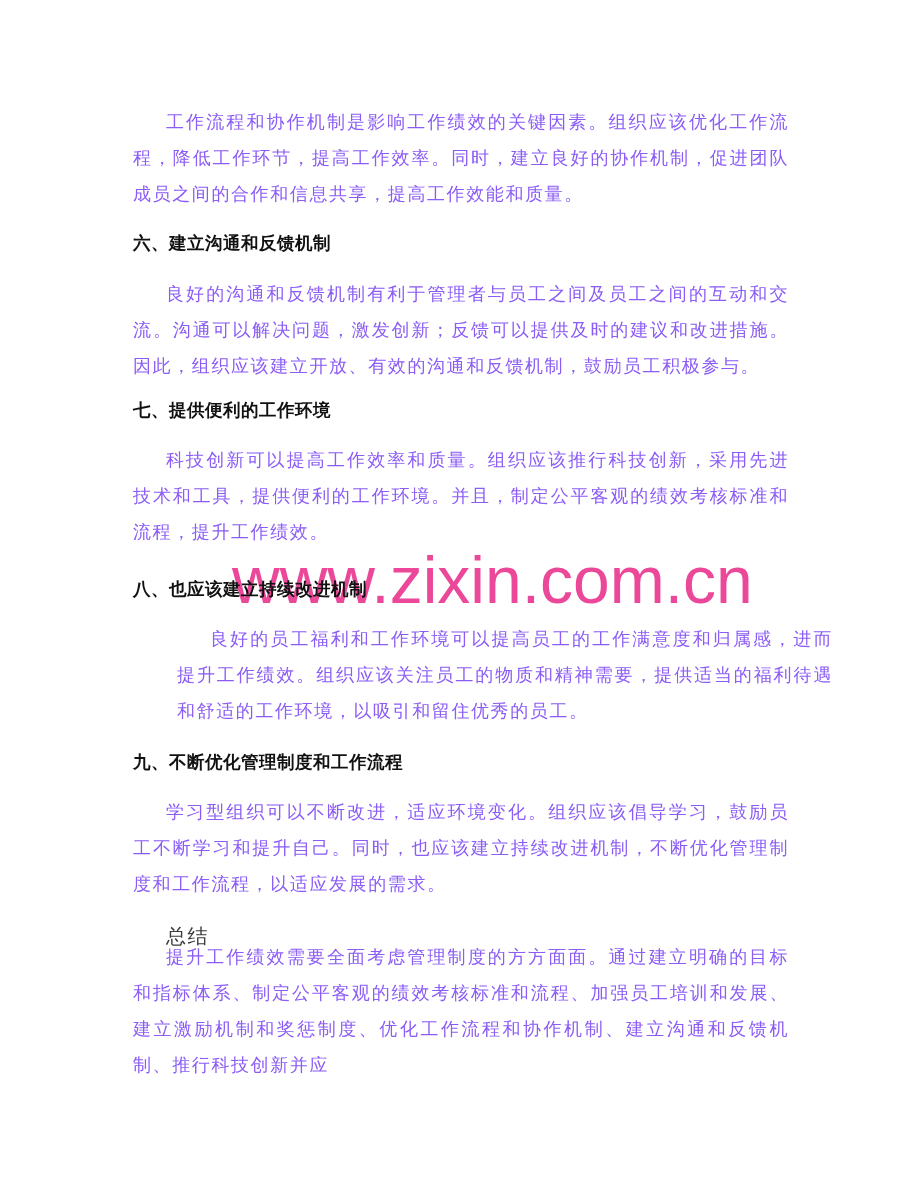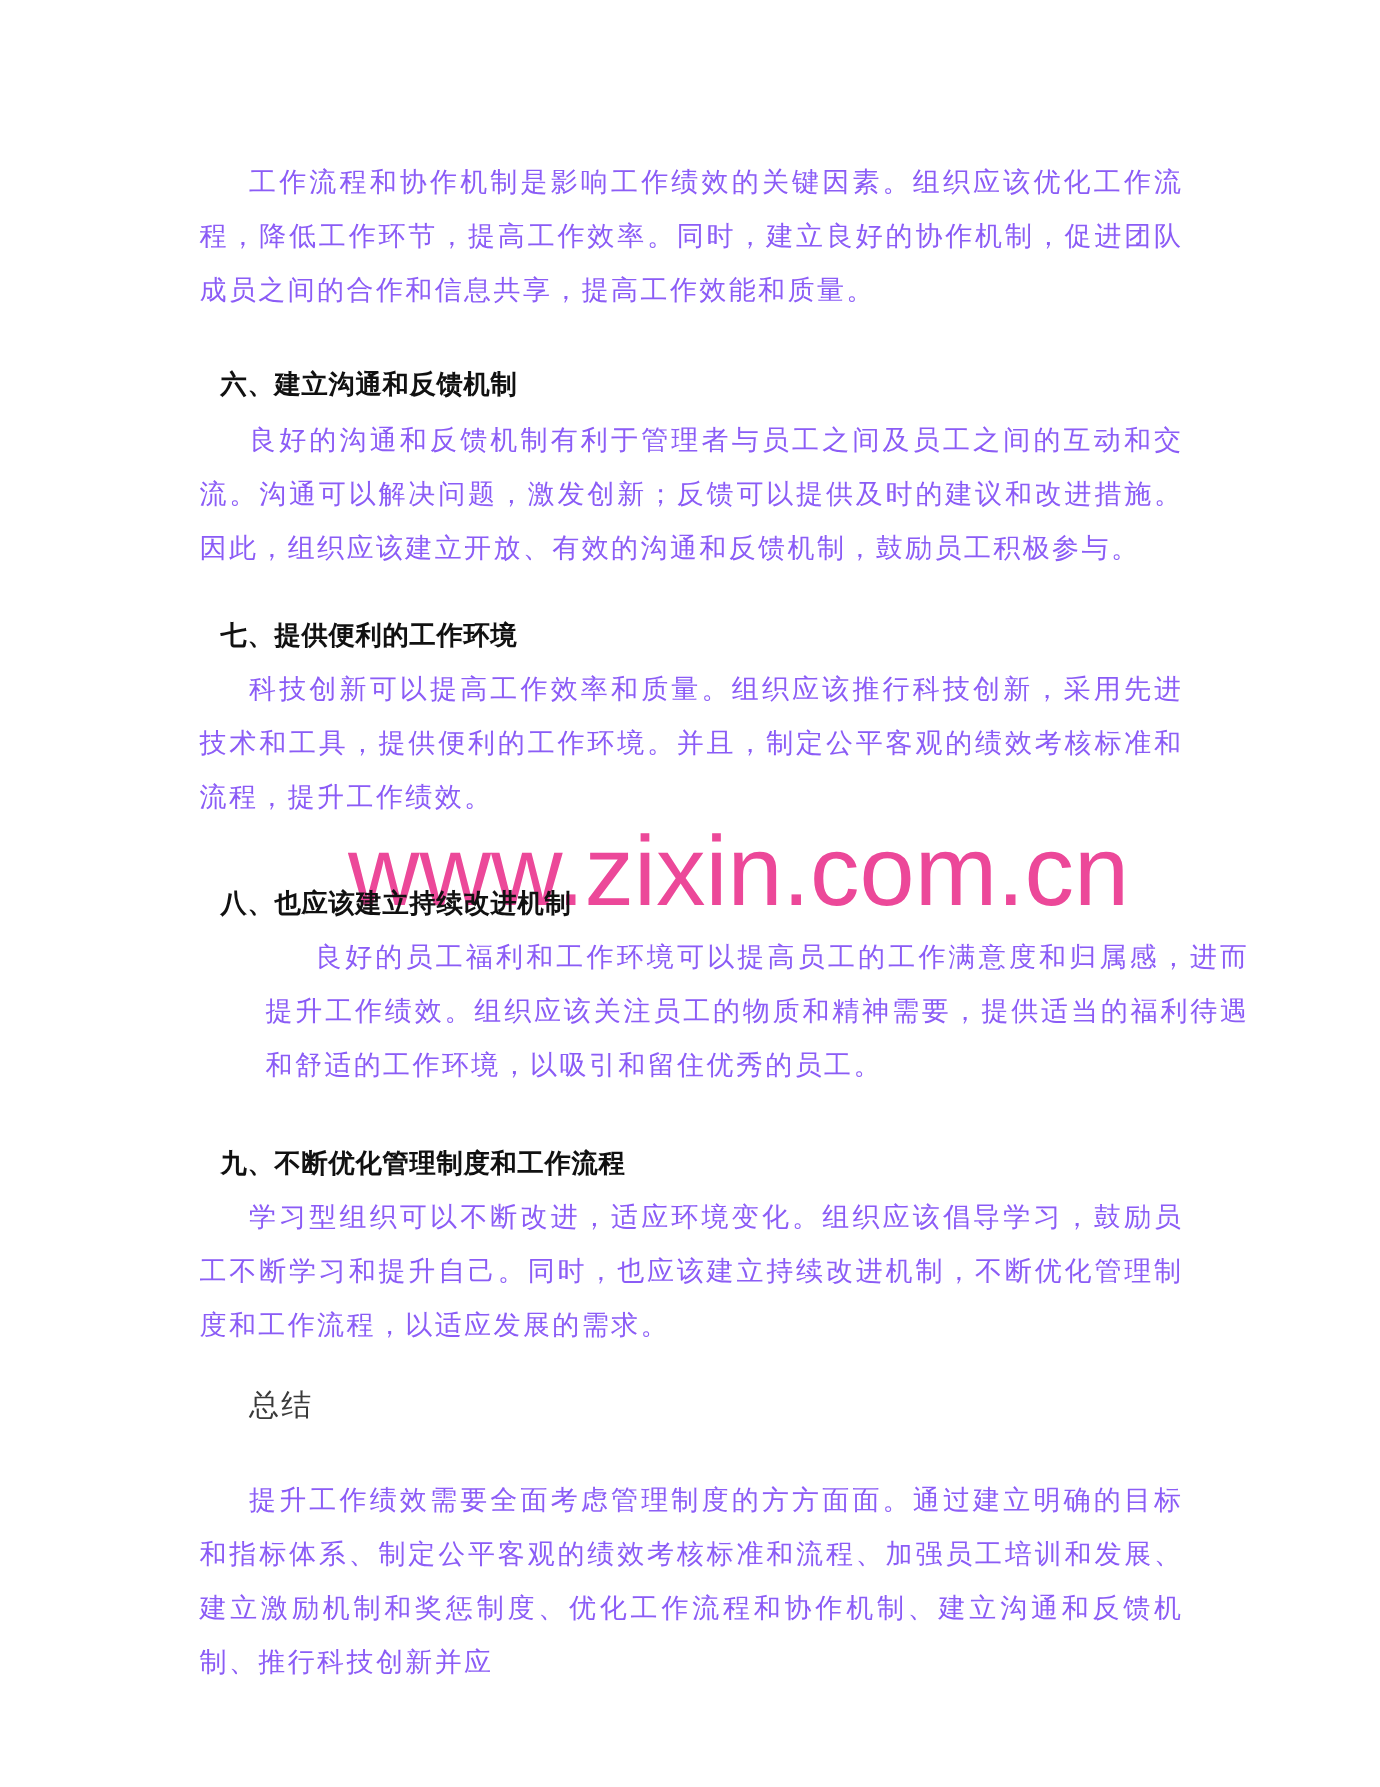--- a/index.html
+++ b/index.html
@@ -34,21 +34,21 @@
       margin: 0;
       text-align: justify;
     }
     .heading {
       position: absolute;
       left: 133px;
       width: 656px;
       font-size: 17.5px;
       font-weight: bold;
       color: #111111;
-      margin: 14px;
+      margin: 0;
       line-height: 24px;
       letter-spacing: 0.5px;
     }
     .summary-label {
       position: absolute;
       left: 166px;
       font-size: 20px;
       color: #3a3a3a;
       margin: 0;
       line-height: 24px;
@@ -86,16 +86,16 @@
     <h2 class="heading" style="top:398px;">七、提供便利的工作环境</h2>
     <p class="para" style="top:442px;">科技创新可以提高工作效率和质量。组织应该推行科技创新，采用先进技术和工具，提供便利的工作环境。并且，制定公平客观的绩效考核标准和流程，提升工作绩效。</p>
 
     <h2 class="heading" style="top:577px;">八、也应该建立持续改进机制</h2>
     <p class="para" style="top:621px;margin-left:44px;">良好的员工福利和工作环境可以提高员工的工作满意度和归属感，进而提升工作绩效。组织应该关注员工的物质和精神需要，提供适当的福利待遇和舒适的工作环境，以吸引和留住优秀的员工。</p>
 
     <h2 class="heading" style="top:750px;">九、不断优化管理制度和工作流程</h2>
     <p class="para" style="top:794px;">学习型组织可以不断改进，适应环境变化。组织应该倡导学习，鼓励员工不断学习和提升自己。同时，也应该建立持续改进机制，不断优化管理制度和工作流程，以适应发展的需求。</p>
 
     <div class="summary-label" style="top:924px;">总结</div>
-    <p class="para" style="top:983px;">提升工作绩效需要全面考虑管理制度的方方面面。通过建立明确的目标和指标体系、制定公平客观的绩效考核标准和流程、加强员工培训和发展、建立激励机制和奖惩制度、优化工作流程和协作机制、建立沟通和反馈机制、推行科技创新并应</p>
+    <p class="para" style="top:939px;">提升工作绩效需要全面考虑管理制度的方方面面。通过建立明确的目标和指标体系、制定公平客观的绩效考核标准和流程、加强员工培训和发展、建立激励机制和奖惩制度、优化工作流程和协作机制、建立沟通和反馈机制、推行科技创新并应</p>
 
   </div>
 </div>
 
 </body></html>

